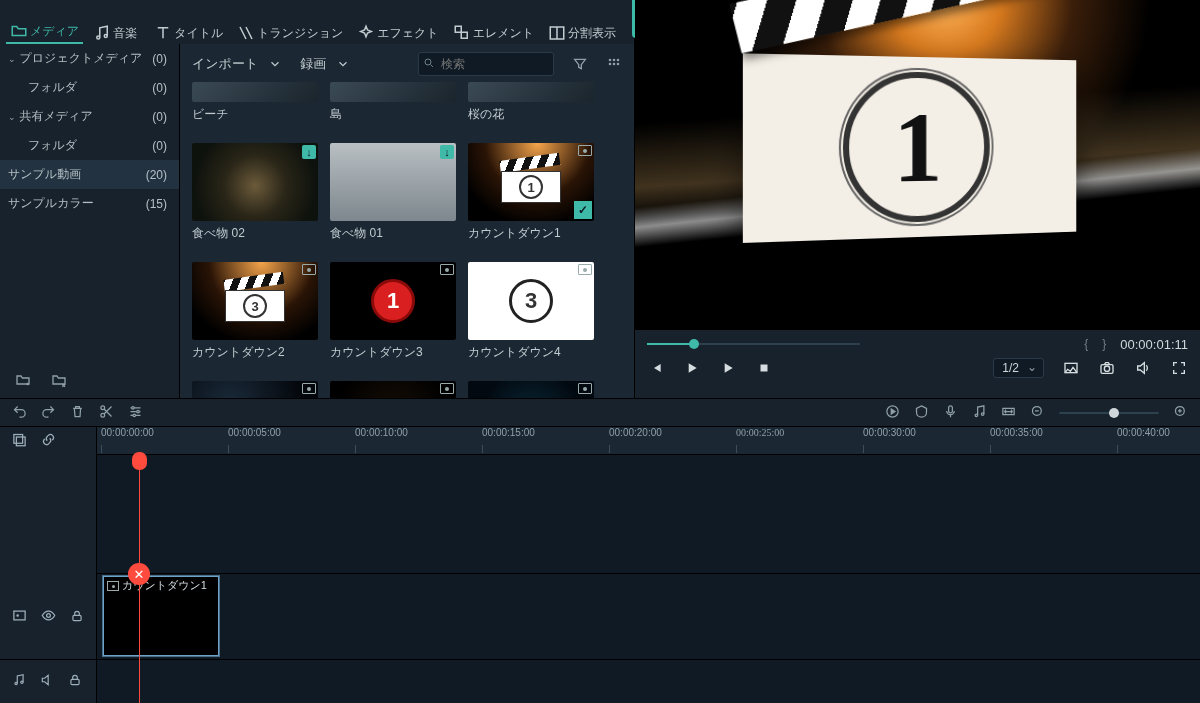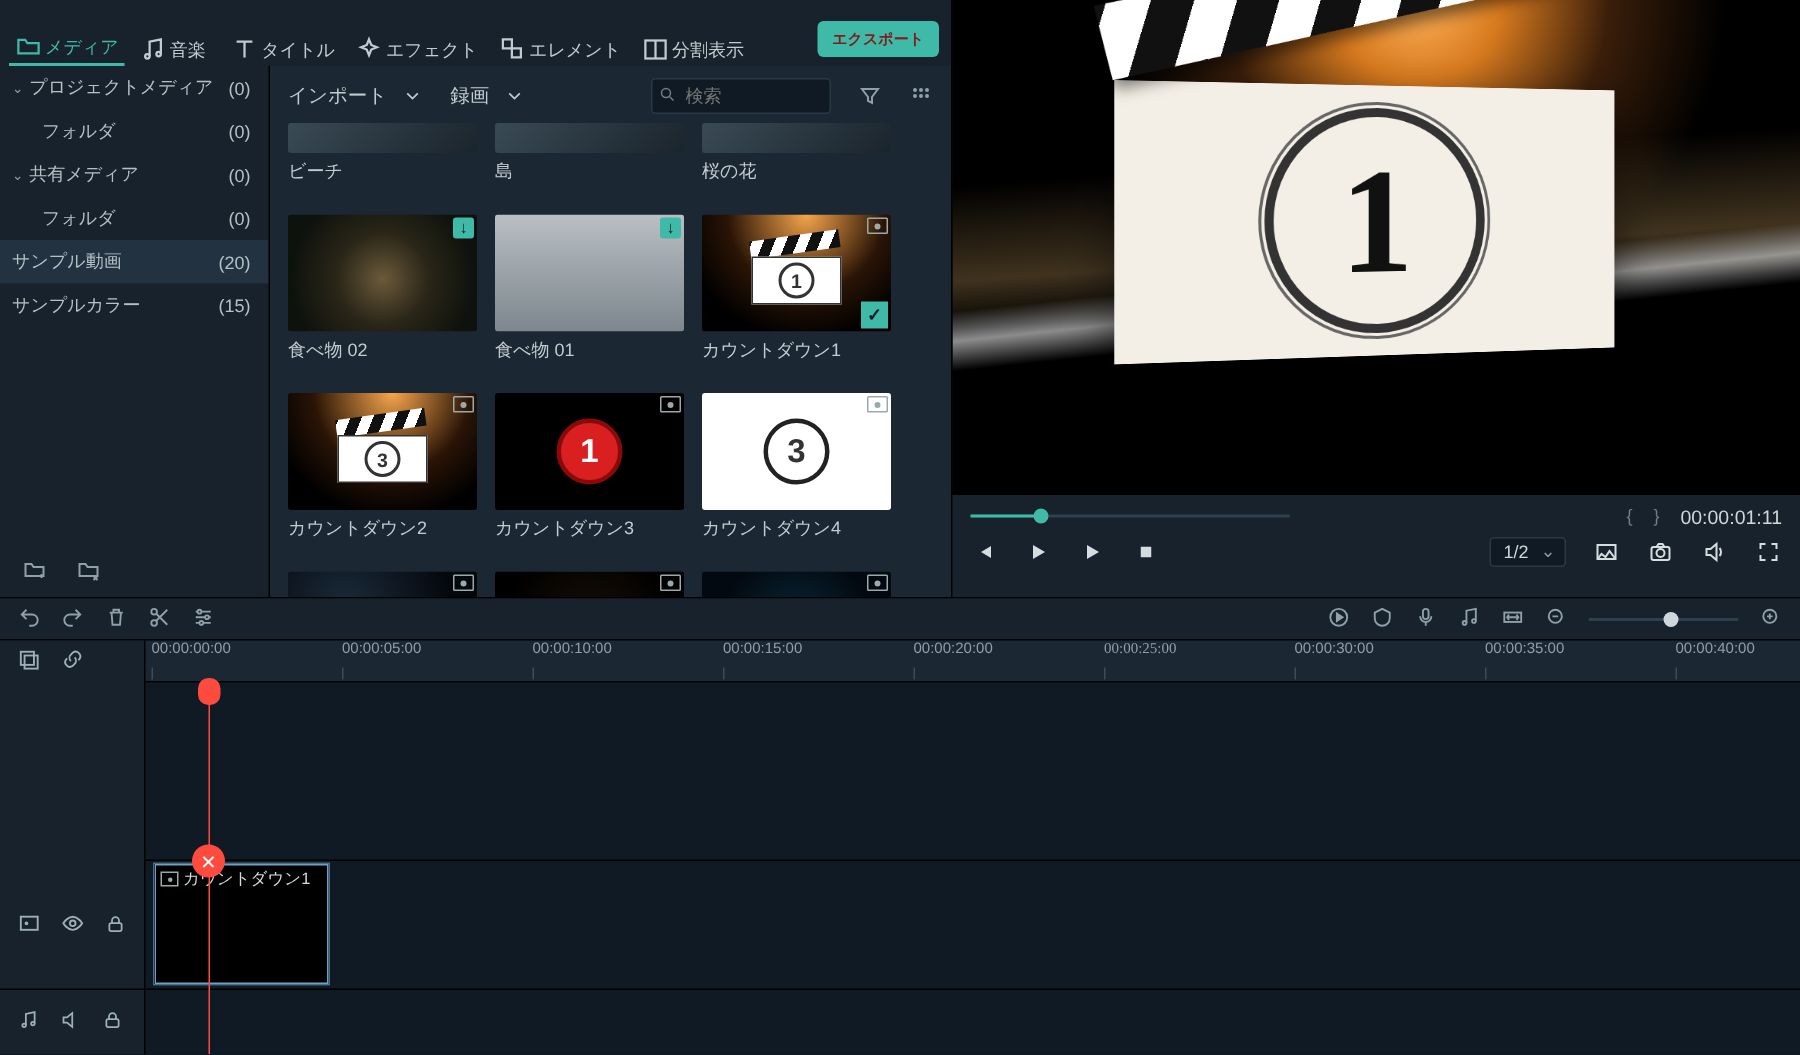--- a/index.html
+++ b/index.html
@@ -21,21 +21,21 @@
   .side-row.child { padding-left:28px; }
   .side-row.sel { background:#223240; }
   .chev { display:inline-block; margin-right:4px; font-size:9px; color:#8fa0a8;}
   .side-footer { display:flex; gap:18px; padding:10px 14px; }
   .icon-btn { display:inline-flex; align-items:center; justify-content:center; color:#8fa0a8; cursor:pointer; }
   .mid { flex:1; display:flex; flex-direction:column; min-width:0; background:#1b2733; }
   .mid-bar { display:flex; align-items:center; padding:8px 12px 6px; gap:18px; }
   .drop { display:flex; align-items:center; gap:10px; color:#c2ccd0; font-size:13px; cursor:pointer; }
   .mid-bar .drop svg{width:14px;height:14px;}
   .mid-spacer{flex:1;}
-  .search { position:relative; width:120px;text-decoration:underline; }
+  .search { position:relative; width:136px;text-decoration:underline; }
   .search input { width:100%; background:#0f1a24; border:1px solid #2a3947; border-radius:3px; padding:4px 6px 4px 22px; color:#c2ccd0; font-size:12px; }
   .search .sicon{ position:absolute; left:5px; top:5px; color:#6f7f88;}
   .media-grid { flex:1; overflow:auto; padding:0 12px 12px 12px; display:grid; grid-template-columns:repeat(3,130px); gap:20px 8px; align-content:start;}
   .media-item { width:130px; }
   .thumb { width:126px; height:78px; background:#000; border-radius:2px; position:relative; display:flex; align-items:center; justify-content:center; overflow:hidden;}
   .thumb.short{height:20px;}
   .thumb .badge { position:absolute; top:2px; right:2px; width:14px; height:11px; border:1px solid #9aa; border-radius:1px; display:flex;}
   .thumb .badge::after{content:"";width:4px;height:4px;border-radius:50%;background:#9aa;margin:auto;}
   .thumb .dl { position:absolute; top:2px; right:2px; background:#3fb9a8; width:14px; height:14px; display:flex; align-items:center; justify-content:center; border-radius:2px;}
   .thumb .dl::after{content:"↓";color:#0f1a24;font-size:11px;line-height:1;}
@@ -124,20 +124,26 @@
           <span>音楽</span>
         </div>
         <div class="tab">
           <svg class="tab-ico" viewBox="0 0 24 24" fill="none" stroke="currentColor" stroke-width="2">
               <path d="M5 5h14M12 5v14"></path>
             </svg>
           <span>タイトル</span>
         </div>
         <div class="tab">
           <svg class="tab-ico" viewBox="0 0 24 24" fill="none" stroke="currentColor" stroke-width="2">
+              <path d="M4 4l8 16M12 4l8 16"></path>
+            </svg>
+          <span>トランジション</span>
+        </div>
+        <div class="tab">
+          <svg class="tab-ico" viewBox="0 0 24 24" fill="none" stroke="currentColor" stroke-width="2">
               <path d="M12 3l2 5 5 2-5 2-2 5-2-5-5-2 5-2z"></path>
             </svg>
           <span>エフェクト</span>
         </div>
         <div class="tab">
           <svg class="tab-ico" viewBox="0 0 24 24" fill="none" stroke="currentColor" stroke-width="2">
               <rect x="3" y="3" width="8" height="8"></rect>
               <rect x="11" y="11" width="8" height="8"></rect>
             </svg>
           <span>エレメント</span>

